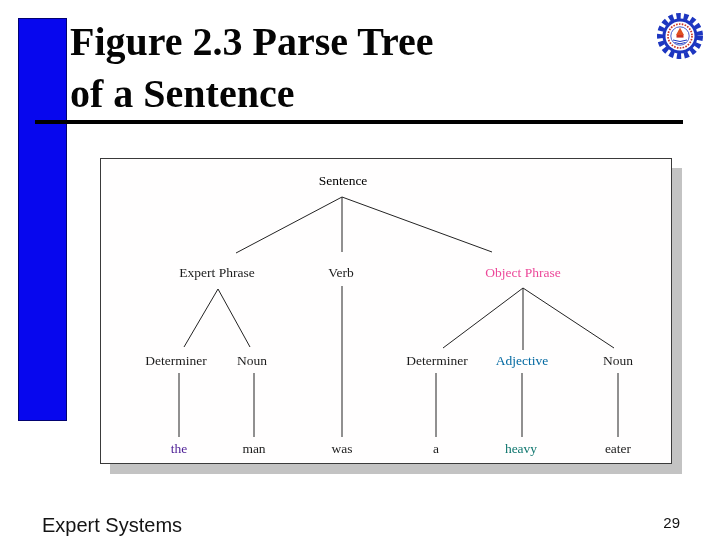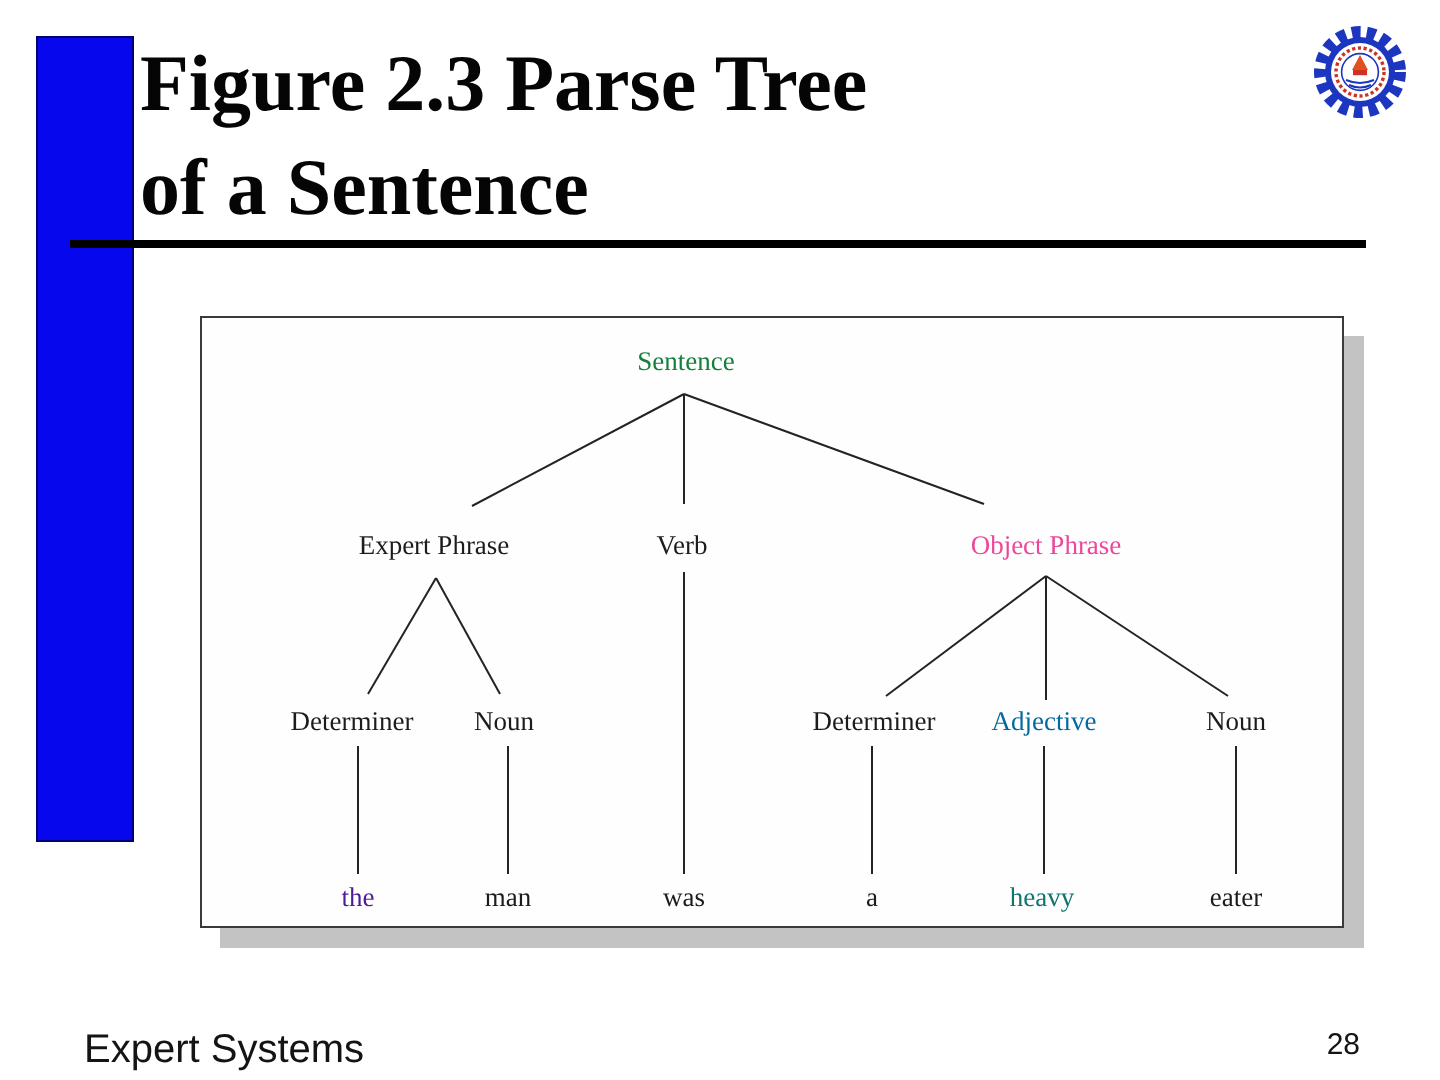--- a/index.html
+++ b/index.html
@@ -84,33 +84,33 @@
       <line x1="523" y1="288" x2="614" y2="348" stroke="#232323" stroke-width="1"></line>
       <line x1="179" y1="373" x2="179" y2="437" stroke="#232323" stroke-width="1"></line>
       <line x1="254" y1="373" x2="254" y2="437" stroke="#232323" stroke-width="1"></line>
       <line x1="342" y1="286" x2="342" y2="437" stroke="#232323" stroke-width="1"></line>
       <line x1="436" y1="373" x2="436" y2="437" stroke="#232323" stroke-width="1"></line>
       <line x1="522" y1="373" x2="522" y2="437" stroke="#232323" stroke-width="1"></line>
       <line x1="618" y1="373" x2="618" y2="437" stroke="#232323" stroke-width="1"></line>
     </svg>
 
   <div class="nodes-layer">
-      <div class="tree-label" style="left: 343px; top: 181px; color: #15803d;">Sentence</div>
+      <div class="tree-label" style="left: 343px; top: 181px; color: #000000;">Sentence</div>
       <div class="tree-label" style="left: 217px; top: 273px; color: rgb(28, 28, 28);">Expert Phrase</div>
       <div class="tree-label" style="left: 341px; top: 273px; color: rgb(28, 28, 28);">Verb</div>
       <div class="tree-label" style="left: 523px; top: 273px; color: #ec4899;">Object Phrase</div>
       <div class="tree-label" style="left: 176px; top: 361px; color: rgb(28, 28, 28);">Determiner</div>
       <div class="tree-label" style="left: 252px; top: 361px; color: rgb(28, 28, 28);">Noun</div>
       <div class="tree-label" style="left: 437px; top: 361px; color: rgb(28, 28, 28);">Determiner</div>
       <div class="tree-label" style="left: 522px; top: 361px; color: #0369a1;">Adjective</div>
       <div class="tree-label" style="left: 618px; top: 361px; color: rgb(28, 28, 28);">Noun</div>
       <div class="tree-label" style="left: 179px; top: 449px; color: #4c1d95;">the</div>
       <div class="tree-label" style="left: 254px; top: 449px; color: rgb(28, 28, 28);">man</div>
       <div class="tree-label" style="left: 342px; top: 449px; color: rgb(28, 28, 28);">was</div>
       <div class="tree-label" style="left: 436px; top: 449px; color: rgb(28, 28, 28);">a</div>
       <div class="tree-label" style="left: 521px; top: 449px; color: #0f766e;">heavy</div>
       <div class="tree-label" style="left: 618px; top: 449px; color: rgb(28, 28, 28);">eater</div>
     </div>
 
   <div class="footer-left">Expert Systems</div>
-  <div class="footer-right">28</div>
+  <div class="footer-right">29</div>
 
 </div>
 
 </body></html>

